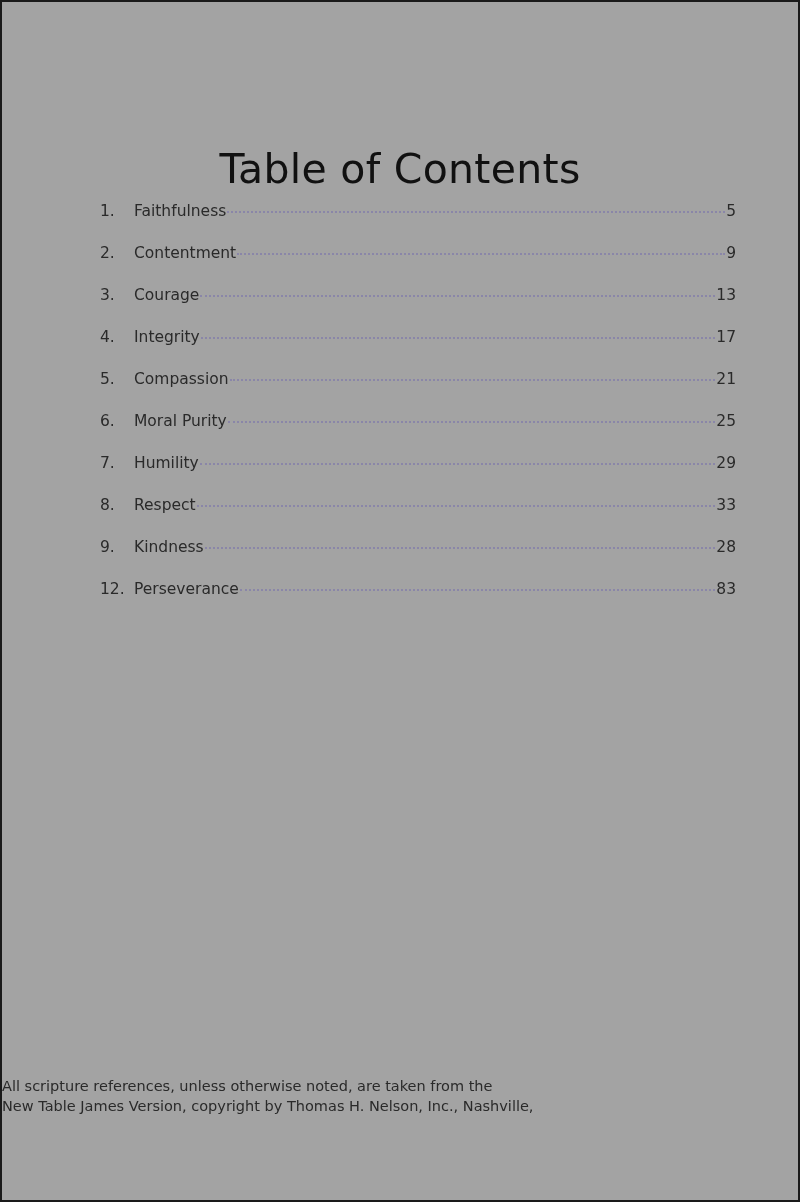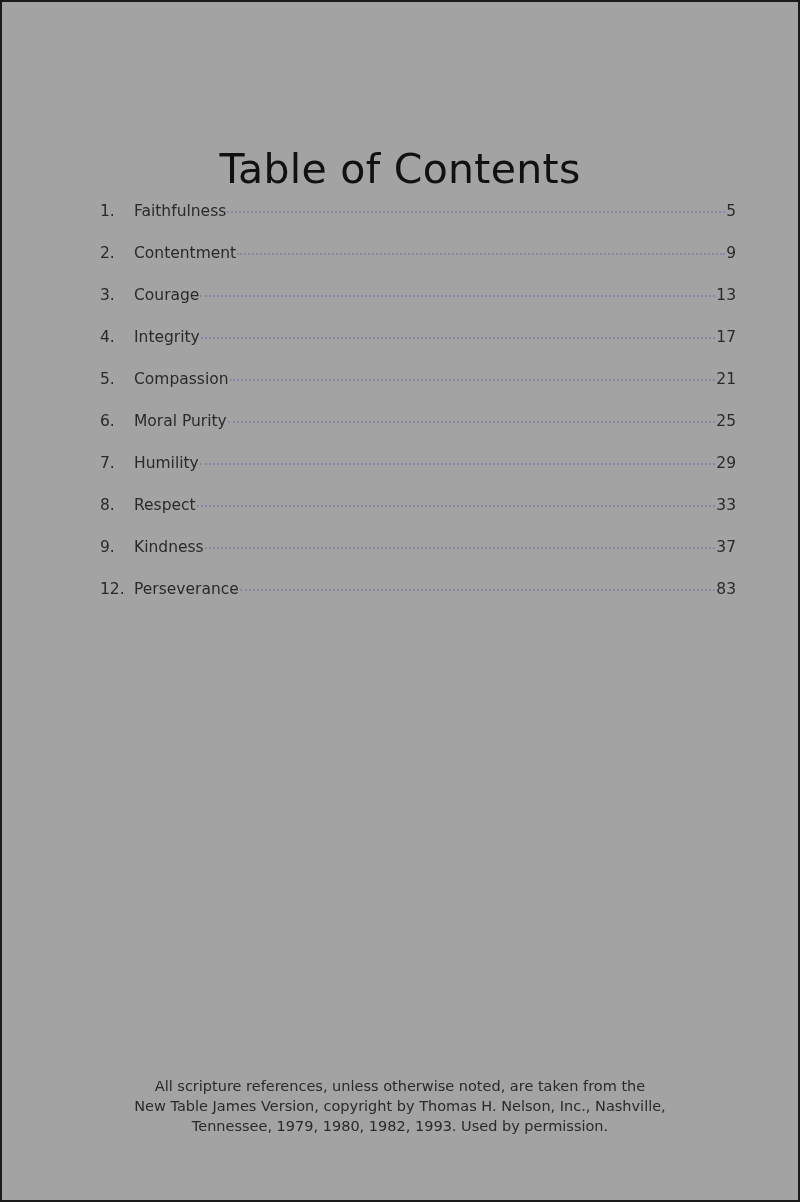--- a/index.html
+++ b/index.html
@@ -30,21 +30,21 @@
     .toc-label { flex: none; }
     .toc-leader {
       flex: 1 1 auto; margin: 0 1px;
       border-bottom: 2px dotted #8a86a8;
       transform: translateY(-3px);
       height: 0;
     }
     .toc-page { flex: none; }
     .footer {
       position: absolute; left: 0; width: 100%; top: 1074px;
-      text-align: center; font-size: 14.5px; line-height: 20px; color: #2a2a2a;
+      font-size: 14.5px; line-height: 20px; color: #2a2a2a;
     }
     .footer div { white-space: nowrap; }
   </style>
 </head>
 <body>
 
 <div class="page">
   <h1 class="title">Table of Contents</h1>
 
   <ul class="toc">
@@ -93,28 +93,27 @@
     <li class="toc-row">
       <span class="toc-num">8.</span>
       <span class="toc-label">Respect</span>
       <span class="toc-leader"></span>
       <span class="toc-page">33</span>
     </li>
     <li class="toc-row">
       <span class="toc-num">9.</span>
       <span class="toc-label">Kindness</span>
       <span class="toc-leader"></span>
-      <span class="toc-page">37</span>
+      <span class="toc-page">28</span>
     </li>
     <li class="toc-row">
       <span class="toc-num">12.</span>
       <span class="toc-label">Perseverance</span>
       <span class="toc-leader"></span>
       <span class="toc-page">83</span>
     </li>
   </ul>
 
   <div class="footer">
     <div>All scripture references, unless otherwise noted, are taken from the</div>
     <div>New Table James Version, copyright by Thomas H. Nelson, Inc., Nashville,</div>
-    <div>Tennessee, 1979, 1980, 1982, 1993. Used by permission.</div>
   </div>
 </div>
 
 </body></html>

